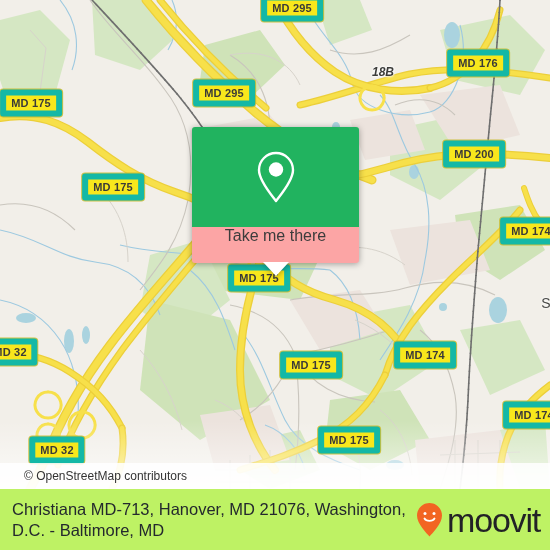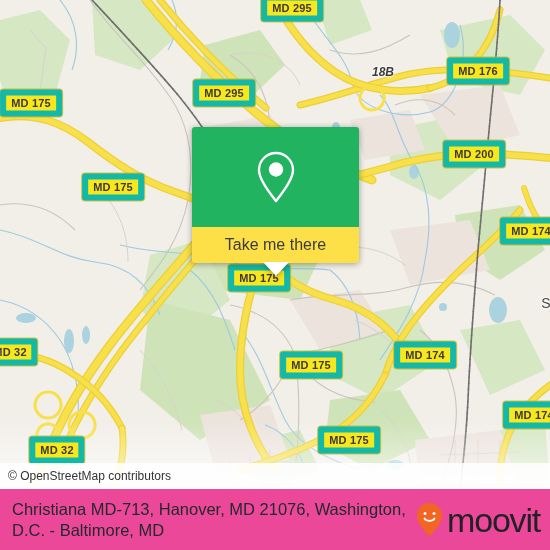--- a/index.html
+++ b/index.html
@@ -18,37 +18,37 @@
           padding:1px 5px 2px 5px;line-height:12px;white-space:nowrap;
           box-shadow:0 0 0 1px rgba(200,185,40,.85);transform:translate(-50%,-50%);}
   .jlabel{position:absolute;font-style:italic;font-weight:bold;font-size:12px;color:#3c3c3a;
           transform:translate(-50%,-50%);white-space:nowrap;text-shadow:0 0 3px #fff,0 0 3px #fff,0 0 2px #fff;}
   .edge-letter{position:absolute;font-size:14px;color:#4a4a47;transform:translate(-50%,-50%);
                text-shadow:0 0 3px #fff,0 0 3px #fff;}
 
   
   .attrib{position:absolute;left:0;bottom:0;width:550px;height:26px;
           background:rgba(255,255,255,.86);display:flex;align-items:center;}
-  .attrib span{font-size:12px;color:#333;padding-left:8px;}
+  .attrib span{font-size:12px;color:#333;padding-left:24px;}
 
   
   .callout{position:absolute;left:192px;top:127px;width:167px;height:136px;
            border-radius:3px;overflow:visible;
            filter:drop-shadow(0 1px 3px rgba(0,0,0,.35));}
   .callout-top{height:100px;background:#21b35f;border-radius:3px 3px 0 0;
                display:flex;align-items:center;justify-content:center;}
-  .callout-bottom{height:36px;background:#fde047;border-radius:0 0 3px 3px;
-                  display:flex;align-items:center;justify-content:center;}
+  .callout-bottom{height:36px;background:#fca5a5;border-radius:0 0 3px 3px;
+                  display:flex;align-items:flex-start;justify-content:center;}
   .callout-bottom .lbl{font-size:16px;color:#3c3c3c;}
   .callout-tail{position:absolute;left:50%;bottom:-13px;transform:translateX(-50%);
                 width:0;height:0;border-left:13px solid transparent;border-right:13px solid transparent;
                 border-top:14px solid #ffffff;}
 
   
-  .footer{position:absolute;left:0;top:489px;width:550px;height:61px;background:#ec4899;
+  .footer{position:absolute;left:0;top:489px;width:550px;height:61px;background:#bef264;
           display:flex;align-items:center;}
   .footer-title{font-size:16.5px;line-height:21px;color:#24292e;padding-left:12px;
                 max-width:410px;}
   .brand{position:absolute;right:10px;top:50%;transform:translateY(-50%);
          display:flex;align-items:center;gap:2px;}
   .brand-word{font-size:34px;line-height:34px;color:#222226;letter-spacing:-1.2px;}
 </style>
 </head>
 <body>
 
@@ -214,21 +214,21 @@
       <path class="rail" d="M92 0 C120 30 150 62 178 95 C205 128 225 160 240 195"></path>
       <path class="railt" stroke="#fff" d="M92 0 C120 30 150 62 178 95 C205 128 225 160 240 195"></path>
       <path class="rail" d="M500 0 C498 40 494 80 490 120 C486 165 482 205 478 250 C474 300 470 350 468 400 C466 440 463 465 460 489"></path>
       <path class="railt" stroke="#fff" d="M500 0 C498 40 494 80 490 120 C486 165 482 205 478 250 C474 300 470 350 468 400 C466 440 463 465 460 489"></path>
     </svg>
 
     <div class="map-fade"></div>
 
     <div id="shield-layer">
         <div class="shield" style="left: 292px; top: 8px;">MD 295</div>
-        <div class="shield" style="left: 478px; top: 71px;">MD 176</div>
+        <div class="shield" style="left: 478px; top: 63px;">MD 176</div>
         <div class="shield" style="left: 31px; top: 103px;">MD 175</div>
         <div class="shield" style="left: 224px; top: 93px;">MD 295</div>
         <div class="shield" style="left: 474px; top: 154px;">MD 200</div>
         <div class="shield" style="left: 113px; top: 187px;">MD 175</div>
         <div class="shield" style="left: 531px; top: 231px;">MD 174</div>
         <div class="shield" style="left: 259px; top: 278px;">MD 175</div>
         <div class="shield" style="left: 10px; top: 352px;">MD 32</div>
         <div class="shield" style="left: 311px; top: 365px;">MD 175</div>
         <div class="shield" style="left: 425px; top: 355px;">MD 174</div>
         <div class="shield" style="left: 534px; top: 415px;">MD 174</div>

